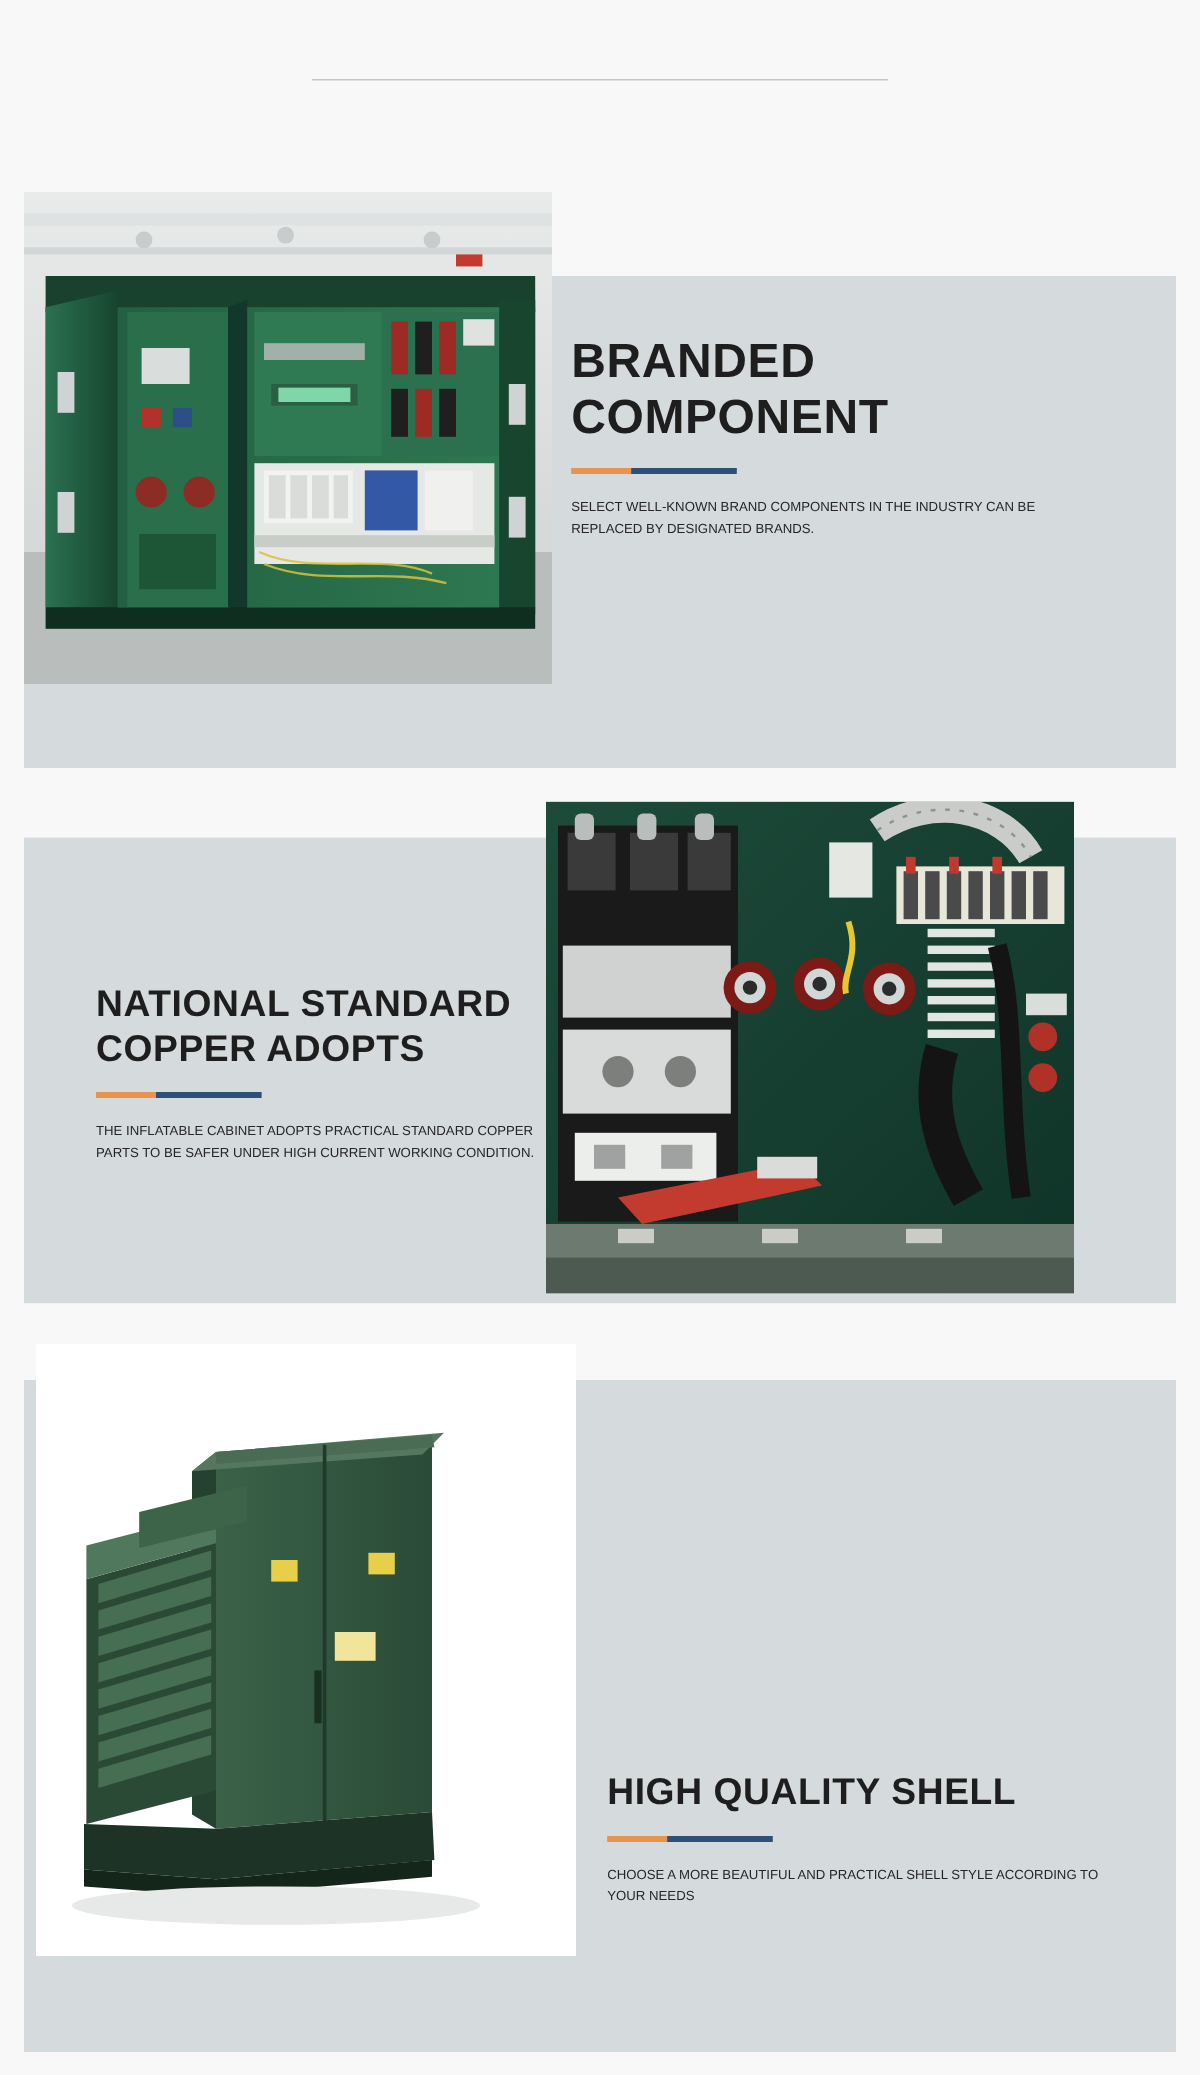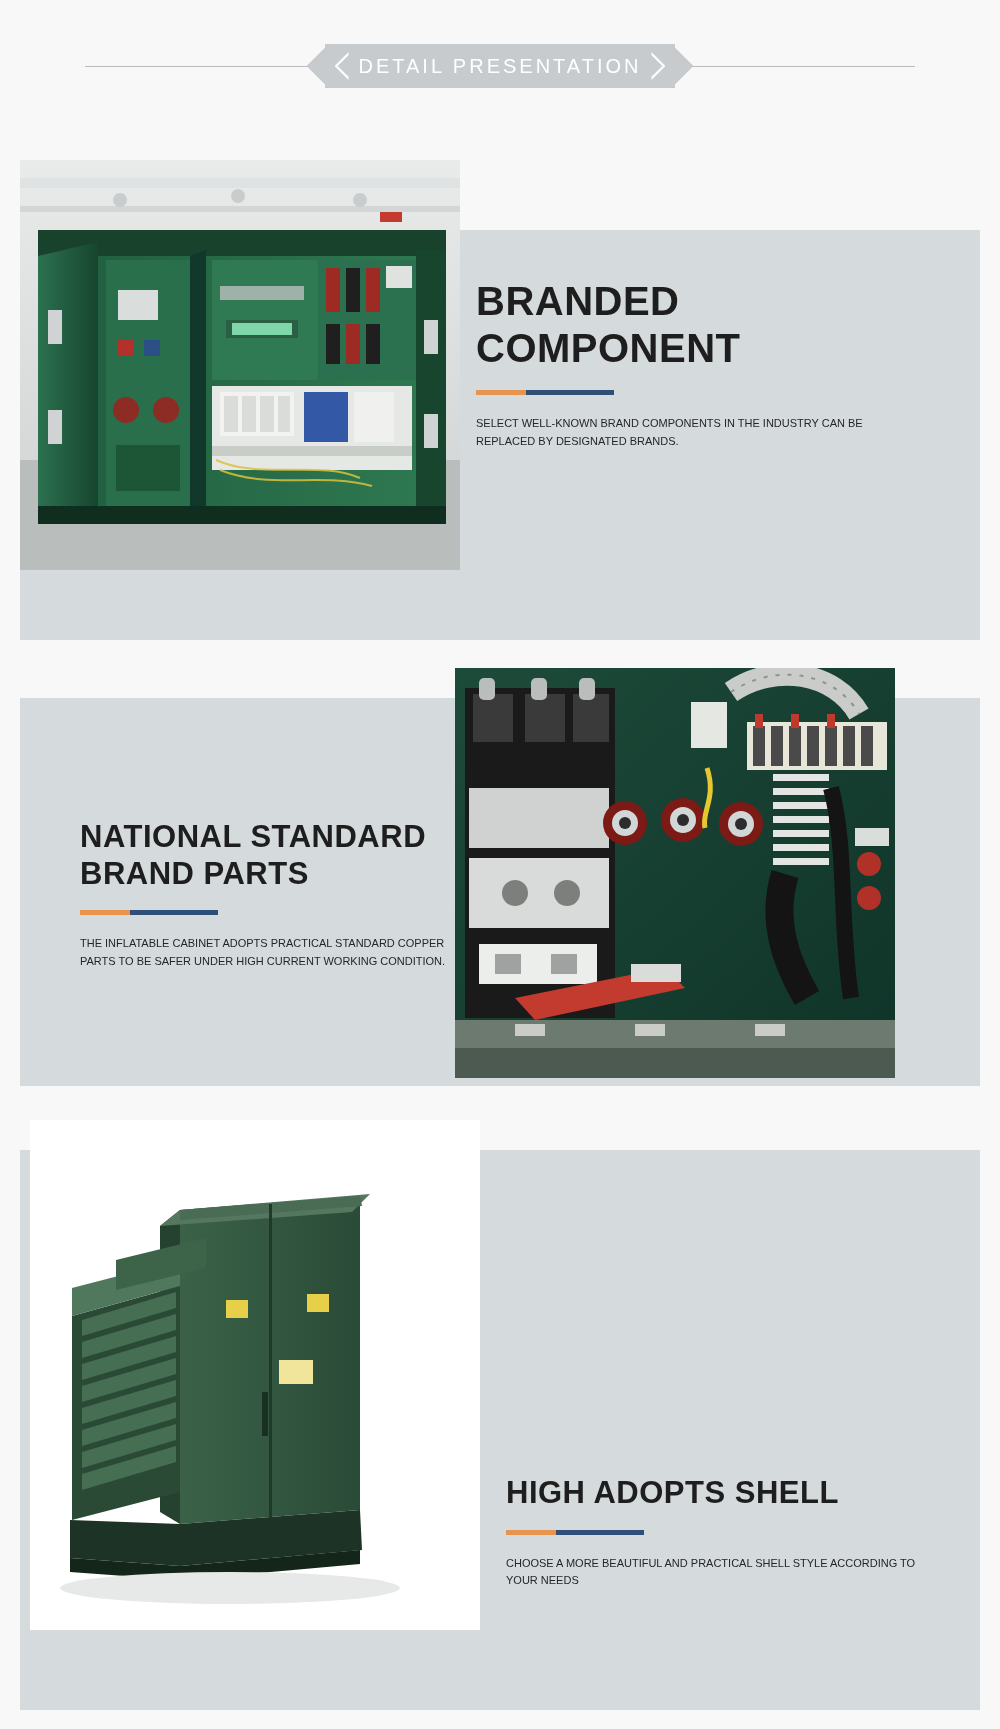--- a/index.html
+++ b/index.html
@@ -164,25 +164,20 @@
   .svgfill { display: block; width: 100%; height: 100%; }
 </style>
 </head>
 <body>
 
 <div class="page">
 
   <div class="header">
     <div class="title-row">
       <div class="rule left"></div>
-      <div class="title-plate">
-        <span class="chev l"></span>
-        <span>DETAIL PRESENTATION</span>
-        <span class="chev r"></span>
-      </div>
       <div class="rule right"></div>
     </div>
   </div>
 
   <div class="band" id="block1">
     <div class="panel"></div>
 
     <div class="photo">
       <svg class="svgfill" viewBox="0 0 440 410" preserveAspectRatio="none">
         <defs>
@@ -374,21 +369,21 @@
           <rect x="60" y="356" width="30" height="12"></rect>
           <rect x="180" y="356" width="30" height="12"></rect>
           <rect x="300" y="356" width="30" height="12"></rect>
         </g>
       </svg>
     </div>
 
     <div class="text-wrap">
       <div class="headline">
         <div>NATIONAL STANDARD</div>
-        <div>BRAND PARTS</div>
+        <div>COPPER ADOPTS</div>
       </div>
       <div class="divider">
         <span class="seg1"></span>
         <span class="seg2"></span>
       </div>
       <div class="body-text">THE INFLATABLE CABINET ADOPTS PRACTICAL STANDARD COPPER PARTS TO BE SAFER UNDER HIGH CURRENT WORKING CONDITION.</div>
     </div>
   </div>
 
   <div class="band" id="block3">
@@ -439,21 +434,21 @@
 
         <polygon points="40,400 150,404 330,390 332,430 150,446 40,438" fill="#1c3326"></polygon>
         <polygon points="40,438 150,446 330,430 330,444 150,460 40,452" fill="#142619"></polygon>
 
         <ellipse cx="200" cy="468" rx="170" ry="16" fill="#e6e9e8"></ellipse>
       </svg>
     </div>
 
     <div class="text-wrap">
       <div class="headline">
-        <div>HIGH ADOPTS SHELL</div>
+        <div>HIGH QUALITY SHELL</div>
       </div>
       <div class="divider">
         <span class="seg1"></span>
         <span class="seg2"></span>
       </div>
       <div class="body-text">CHOOSE A MORE BEAUTIFUL AND PRACTICAL SHELL STYLE ACCORDING TO YOUR NEEDS</div>
     </div>
   </div>
 
 </div>

